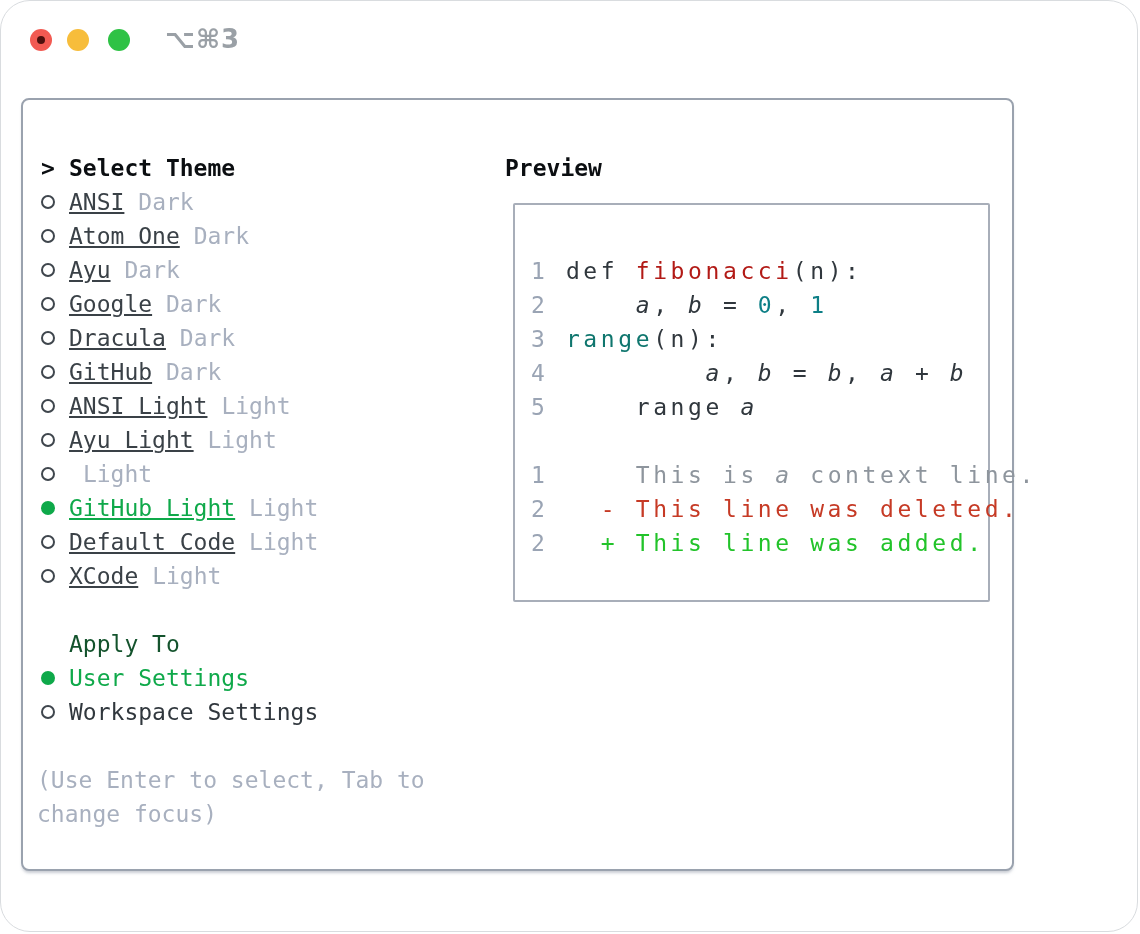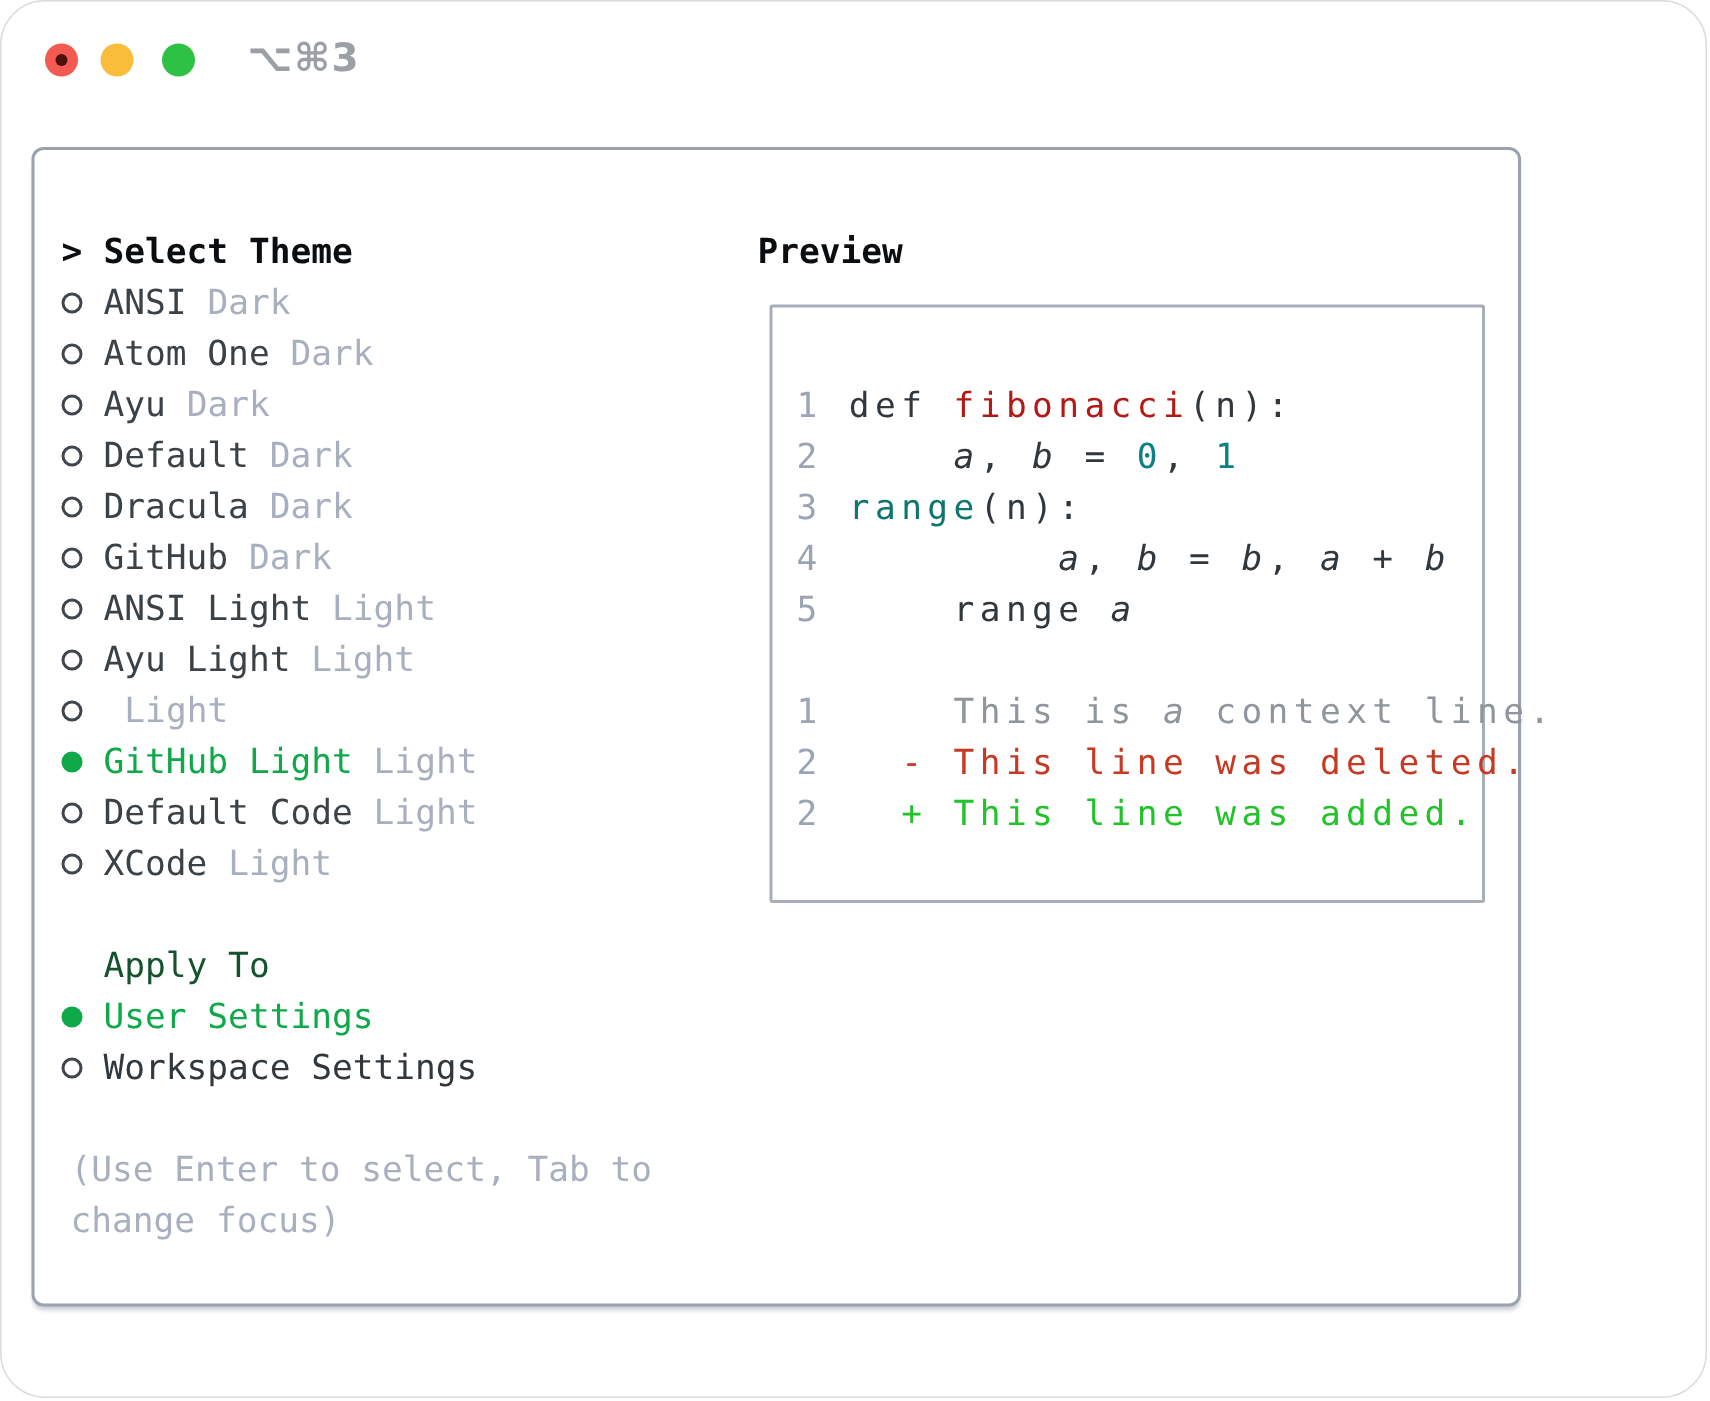--- a/index.html
+++ b/index.html
@@ -28,29 +28,29 @@
     position:absolute;left:20px;top:97px;width:993px;height:773px;
     border:2px solid #9aa2ae;border-radius:8px;background:#ffffff;box-sizing:border-box;
     box-shadow:0 3px 3px -1px rgba(154,162,174,0.55);
   }
   .row{display:flex;align-items:center;height:34px;font-size:23px;white-space:pre;}
   .marker{flex:none;width:28px;display:flex;align-items:center;}
   .dot{width:14px;height:14px;border:2.5px solid #3f464d;border-radius:50%;box-sizing:border-box;}
   .dot.filled{background:#0fa94a;border-color:#0fa94a;}
   .chevron{font-weight:bold;color:#0b0e11;}
   .hdr{font-weight:bold;color:#0b0e11;}
-  .name{color:#3a4147;}
+  .name{color:#3a4147;text-decoration:underline;}
   .suffix{color:#a8b0bf;margin-left:13.9px;}
   .row.selected .name{color:#0fa94a;}
   .subhdr{color:#14532d;}
   .opt-label{color:#30373d;}
   .row.selected .opt-label{color:#0fa94a;}
   .theme-list{position:absolute;left:18px;top:51px;}
   .apply-block{position:absolute;left:18px;top:527px;}
-  .help-block{position:absolute;left:24px;top:663px;color:#a8b0bf;font-size:23px;text-align:right;}
+  .help-block{position:absolute;left:14px;top:663px;color:#a8b0bf;font-size:23px;text-align:right;}
   .help-block div{height:34px;display:flex;align-items:center;white-space:pre;}
   
   .preview-header{
     position:absolute;left:482px;top:51px;height:34px;display:flex;align-items:center;
     font-size:23px;font-weight:bold;color:#0b0e11;
   }
   .preview-box{
     position:absolute;left:490px;top:103px;width:477px;height:399px;
     border:2px solid #a8aeb9;border-radius:2px;box-sizing:border-box;background:#ffffff;
   }
@@ -98,21 +98,21 @@
         <span class="name">Atom One</span>
         <span class="suffix">Dark</span>
       </div>
       <div class="row">
         <span class="marker"><span class="dot"></span></span>
         <span class="name">Ayu</span>
         <span class="suffix">Dark</span>
       </div>
       <div class="row">
         <span class="marker"><span class="dot"></span></span>
-        <span class="name">Default</span>
+        <span class="name">Google</span>
         <span class="suffix">Dark</span>
       </div>
       <div class="row">
         <span class="marker"><span class="dot"></span></span>
         <span class="name">Dracula</span>
         <span class="suffix">Dark</span>
       </div>
       <div class="row">
         <span class="marker"><span class="dot"></span></span>
         <span class="name">GitHub</span>

